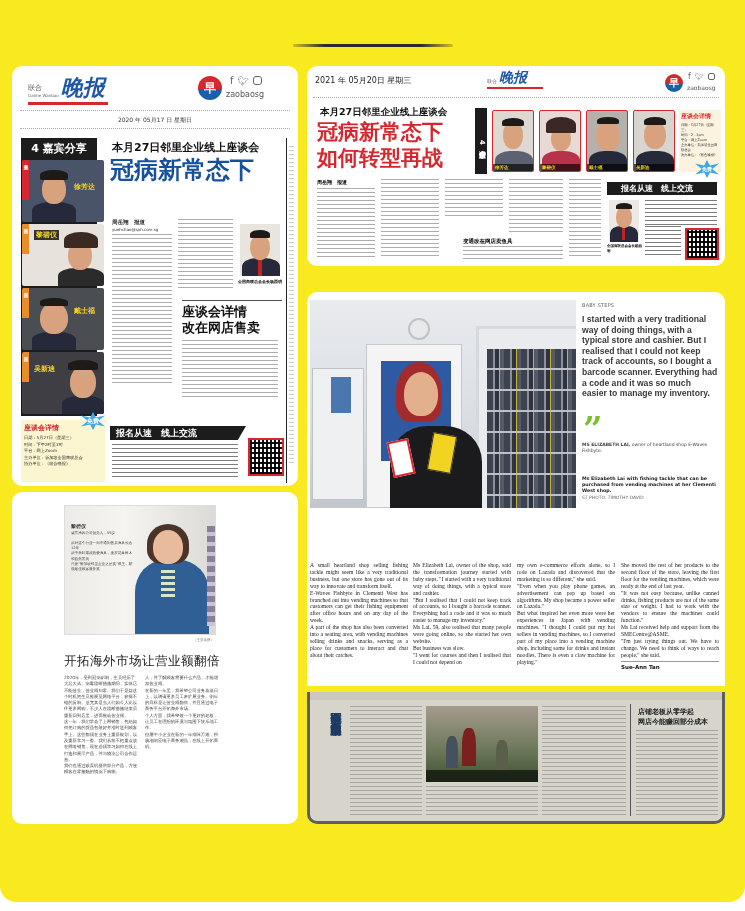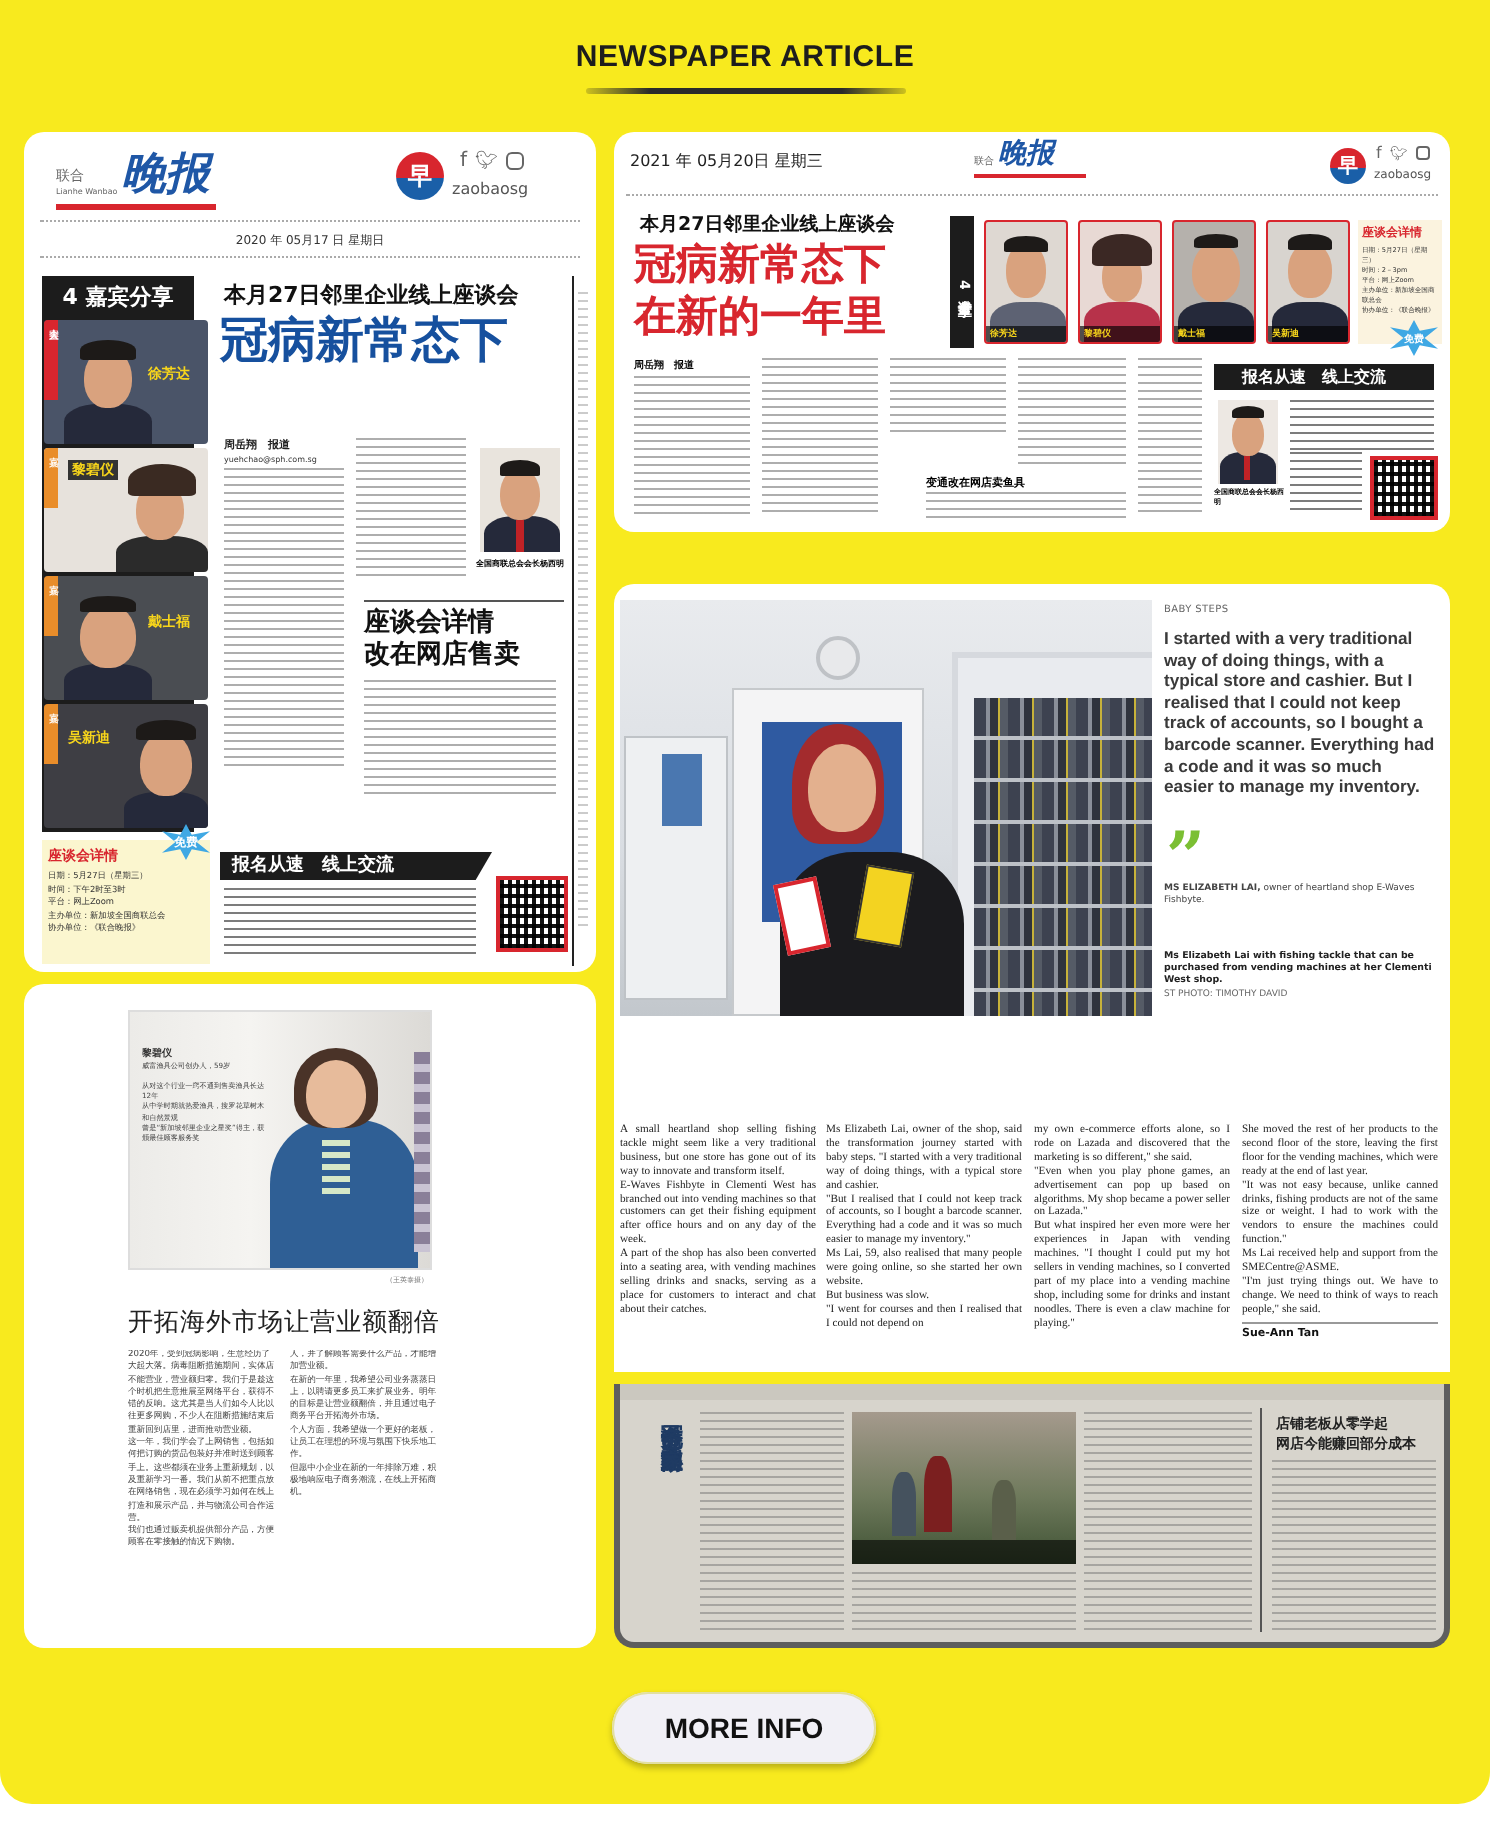--- a/index.html
+++ b/index.html
@@ -33,21 +33,20 @@
  repeating-linear-gradient(0deg,#111 0 2px,#fff 2px 5px);background-blend-mode:multiply;border:2px solid #d8262e}
 .btn{position:absolute;left:306px;top:846px;width:132px;height:36px;border-radius:18px;background:#f1f0f6;box-shadow:0 2px 3px rgba(0,0,0,.25),inset 0 0 0 1px #e2dfa0;display:flex;align-items:center;justify-content:center;font-family:"Liberation Sans",sans-serif;font-weight:bold;font-size:14px;color:#111;cursor:pointer}
 .en-col{font-family:"Liberation Serif",serif;font-size:5.6px;line-height:6.9px;color:#222;text-align:justify}
 .cn-col{font-family:"DejaVu Sans",sans-serif;font-size:5px;line-height:7px;color:#444}
 </style>
 </head>
 <body>
 
 <div class="card">
 
-  <div class="title">NEWSPAPER ARTICLE</div>
   <div class="title-rule"></div>
 
   <div class="clip" style="left:12px;top:66px;width:286px;height:420px;">
 
     <div style="position:absolute;left:16px;top:10px;" class="lw-logo">
       <div>
         <div class="lw-small">联合</div>
         <div class="lw-small" style="font-size:4px">Lianhe Wanbao</div>
       </div>
       <div class="lw-big" style="font-size:22px;line-height:22px;">晚报</div>
@@ -155,21 +154,21 @@
     <div class="social" style="position:absolute;left:381px;top:6px;font-size:8px;">
       <span>f</span>
       <span style="font-size:7px">🐦︎</span>
       <span style="display:inline-block;width:7px;height:7px;border:1.2px solid #666;border-radius:2px;"></span>
     </div>
     <div style="position:absolute;left:380px;top:18px;font-size:6px;color:#555;">zaobaosg</div>
     <div class="dotted" style="position:absolute;left:6px;right:6px;top:31px;"></div>
 
     <div style="position:absolute;left:13px;top:40px;font-size:9.5px;font-weight:bold;color:#111;">本月27日邻里企业线上座谈会</div>
     <div class="headline-red" style="position:absolute;left:10px;top:54px;font-size:21px;line-height:24px;">冠病新常态下</div>
-    <div class="headline-red" style="position:absolute;left:10px;top:80px;font-size:21px;line-height:24px;">在新的一年里</div>
+    <div class="headline-red" style="position:absolute;left:10px;top:80px;font-size:21px;line-height:24px;">如何转型再战</div>
 
     <div class="dark-panel" style="position:absolute;left:168px;top:42px;width:12px;height:66px;font-size:7px;font-weight:bold;writing-mode:vertical-rl;text-align:center;padding-top:2px;">4主讲者分享</div>
 
     <div style="position:absolute;left:185px;top:44px;width:42px;height:62px;background:#ded8d2;border:1px solid #d8262e;overflow:hidden;" class="person">
       <div class="suit" style="left:2px;top:40px;width:38px;height:24px;background:#5d6273"></div>
       <div class="face" style="left:10px;top:10px;width:20px;height:28px;"></div>
       <div class="hair" style="left:9px;top:7px;width:22px;height:8px;"></div>
       <div style="position:absolute;left:0;bottom:0;width:100%;background:rgba(0,0,0,.65);font-size:4.5px;color:#f7d51b;font-weight:bold;padding:1px 2px;">徐芳达</div>
     </div>
     <div style="position:absolute;left:232px;top:44px;width:42px;height:62px;background:#e8d9d4;border:1px solid #d8262e;overflow:hidden;" class="person">
@@ -321,14 +320,13 @@
     <div style="position:absolute;left:52px;top:161px;font-size:12.6px;color:#222;letter-spacing:0.4px;">开拓海外市场让营业额翻倍</div>
     <div class="cn-col" style="position:absolute;left:52px;top:183px;width:75px;height:136px;overflow:hidden;white-space:pre-line;font-size:4.3px;line-height:6.3px;">2020年，受到冠病影响，生意经历了大起大落。病毒阻断措施期间，实体店不能营业，营业额归零。我们于是趁这个时机把生意推展至网络平台，获得不错的反响。这尤其是当人们如今人比以往更多网购，不少人在阻断措施结束后重新回到店里，进而推动营业额。
  这一年，我们学会了上网销售，包括如何把订购的货品包装好并准时送到顾客手上。这些都须在业务上重新规划，以及重新学习一番。我们从前不把重点放在网络销售，现在必须学习如何在线上打造和展示产品，并与物流公司合作运营。
  我们也通过贩卖机提供部分产品，方便顾客在零接触的情况下购物。</div>
     <div class="cn-col" style="position:absolute;left:133px;top:183px;width:75px;height:136px;overflow:hidden;white-space:pre-line;font-size:4.3px;line-height:6.3px;">人，并了解顾客需要什么产品，才能增加营业额。
  在新的一年里，我希望公司业务蒸蒸日上，以聘请更多员工来扩展业务。明年的目标是让营业额翻倍，并且通过电子商务平台开拓海外市场。
  个人方面，我希望做一个更好的老板，让员工在理想的环境与氛围下快乐地工作。
  但愿中小企业在新的一年排除万难，积极地响应电子商务潮流，在线上开拓商机。</div>
   </div>
 
-  <div class="btn">MORE INFO</div>
 </div>
 
 </body></html>

